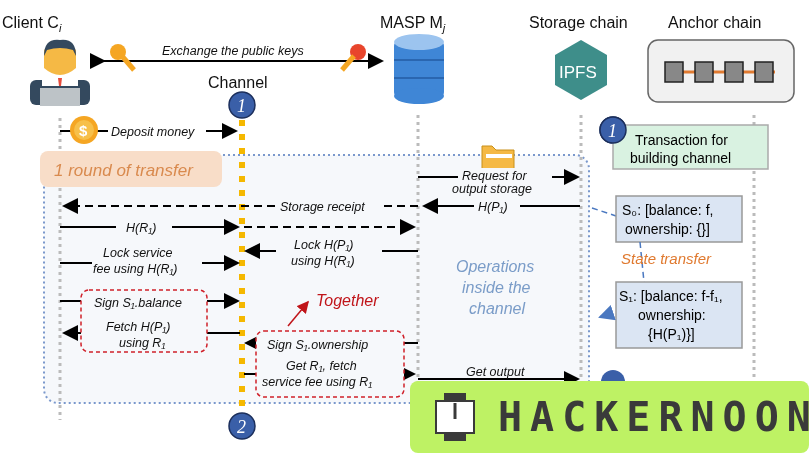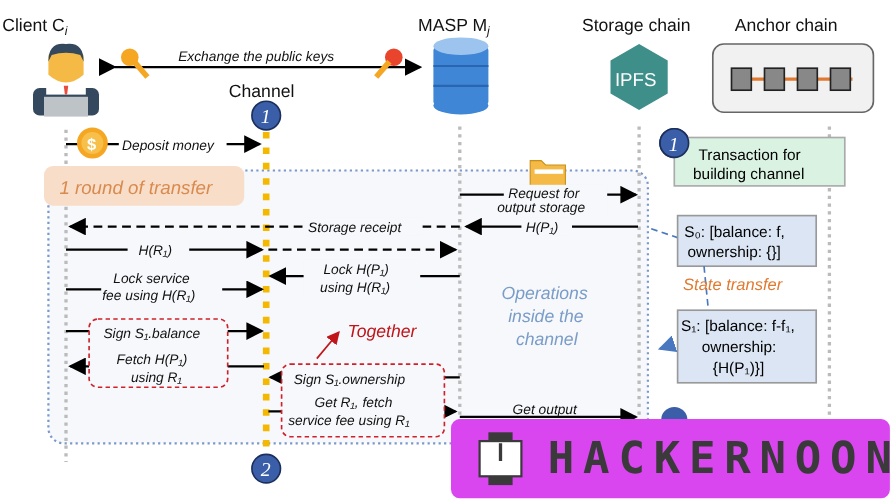--- a/index.html
+++ b/index.html
@@ -1,21 +1,21 @@
 <!DOCTYPE html>
 <html><head>
 <meta charset="utf-8">
 <style>
   html,body{margin:0;padding:0;background:#fff;}
   body{width:810px;height:454px;position:relative;overflow:hidden;font-family:"Liberation Sans",sans-serif;}
   svg{position:absolute;left:0;top:0;}
   .t{font-family:"Liberation Sans",sans-serif;}
   .hdr{font-size:16px;fill:#111;}
   .it{font-style:italic;font-size:12.5px;fill:#111;}
-  .hn{position:absolute;left:410px;top:381px;width:399px;height:72px;background:#d946ef;border-radius:8px;}
+  .hn{position:absolute;left:410px;top:381px;width:399px;height:72px;background:#bef264;border-radius:8px;}
   .hn-text{position:absolute;left:88px;top:13px;font-family:"DejaVu Sans Mono",monospace;font-size:40px;letter-spacing:8px;color:#3a3a3a;font-weight:bold;}
 </style>
 </head>
 <body>
 
 <svg width="810" height="454" viewBox="0 0 810 454">
   <defs>
     <marker id="ah" markerWidth="8" markerHeight="8" refX="7" refY="4" orient="auto">
       <path d="M0,0 L8,4 L0,8 z" fill="#000"></path>
     </marker>

